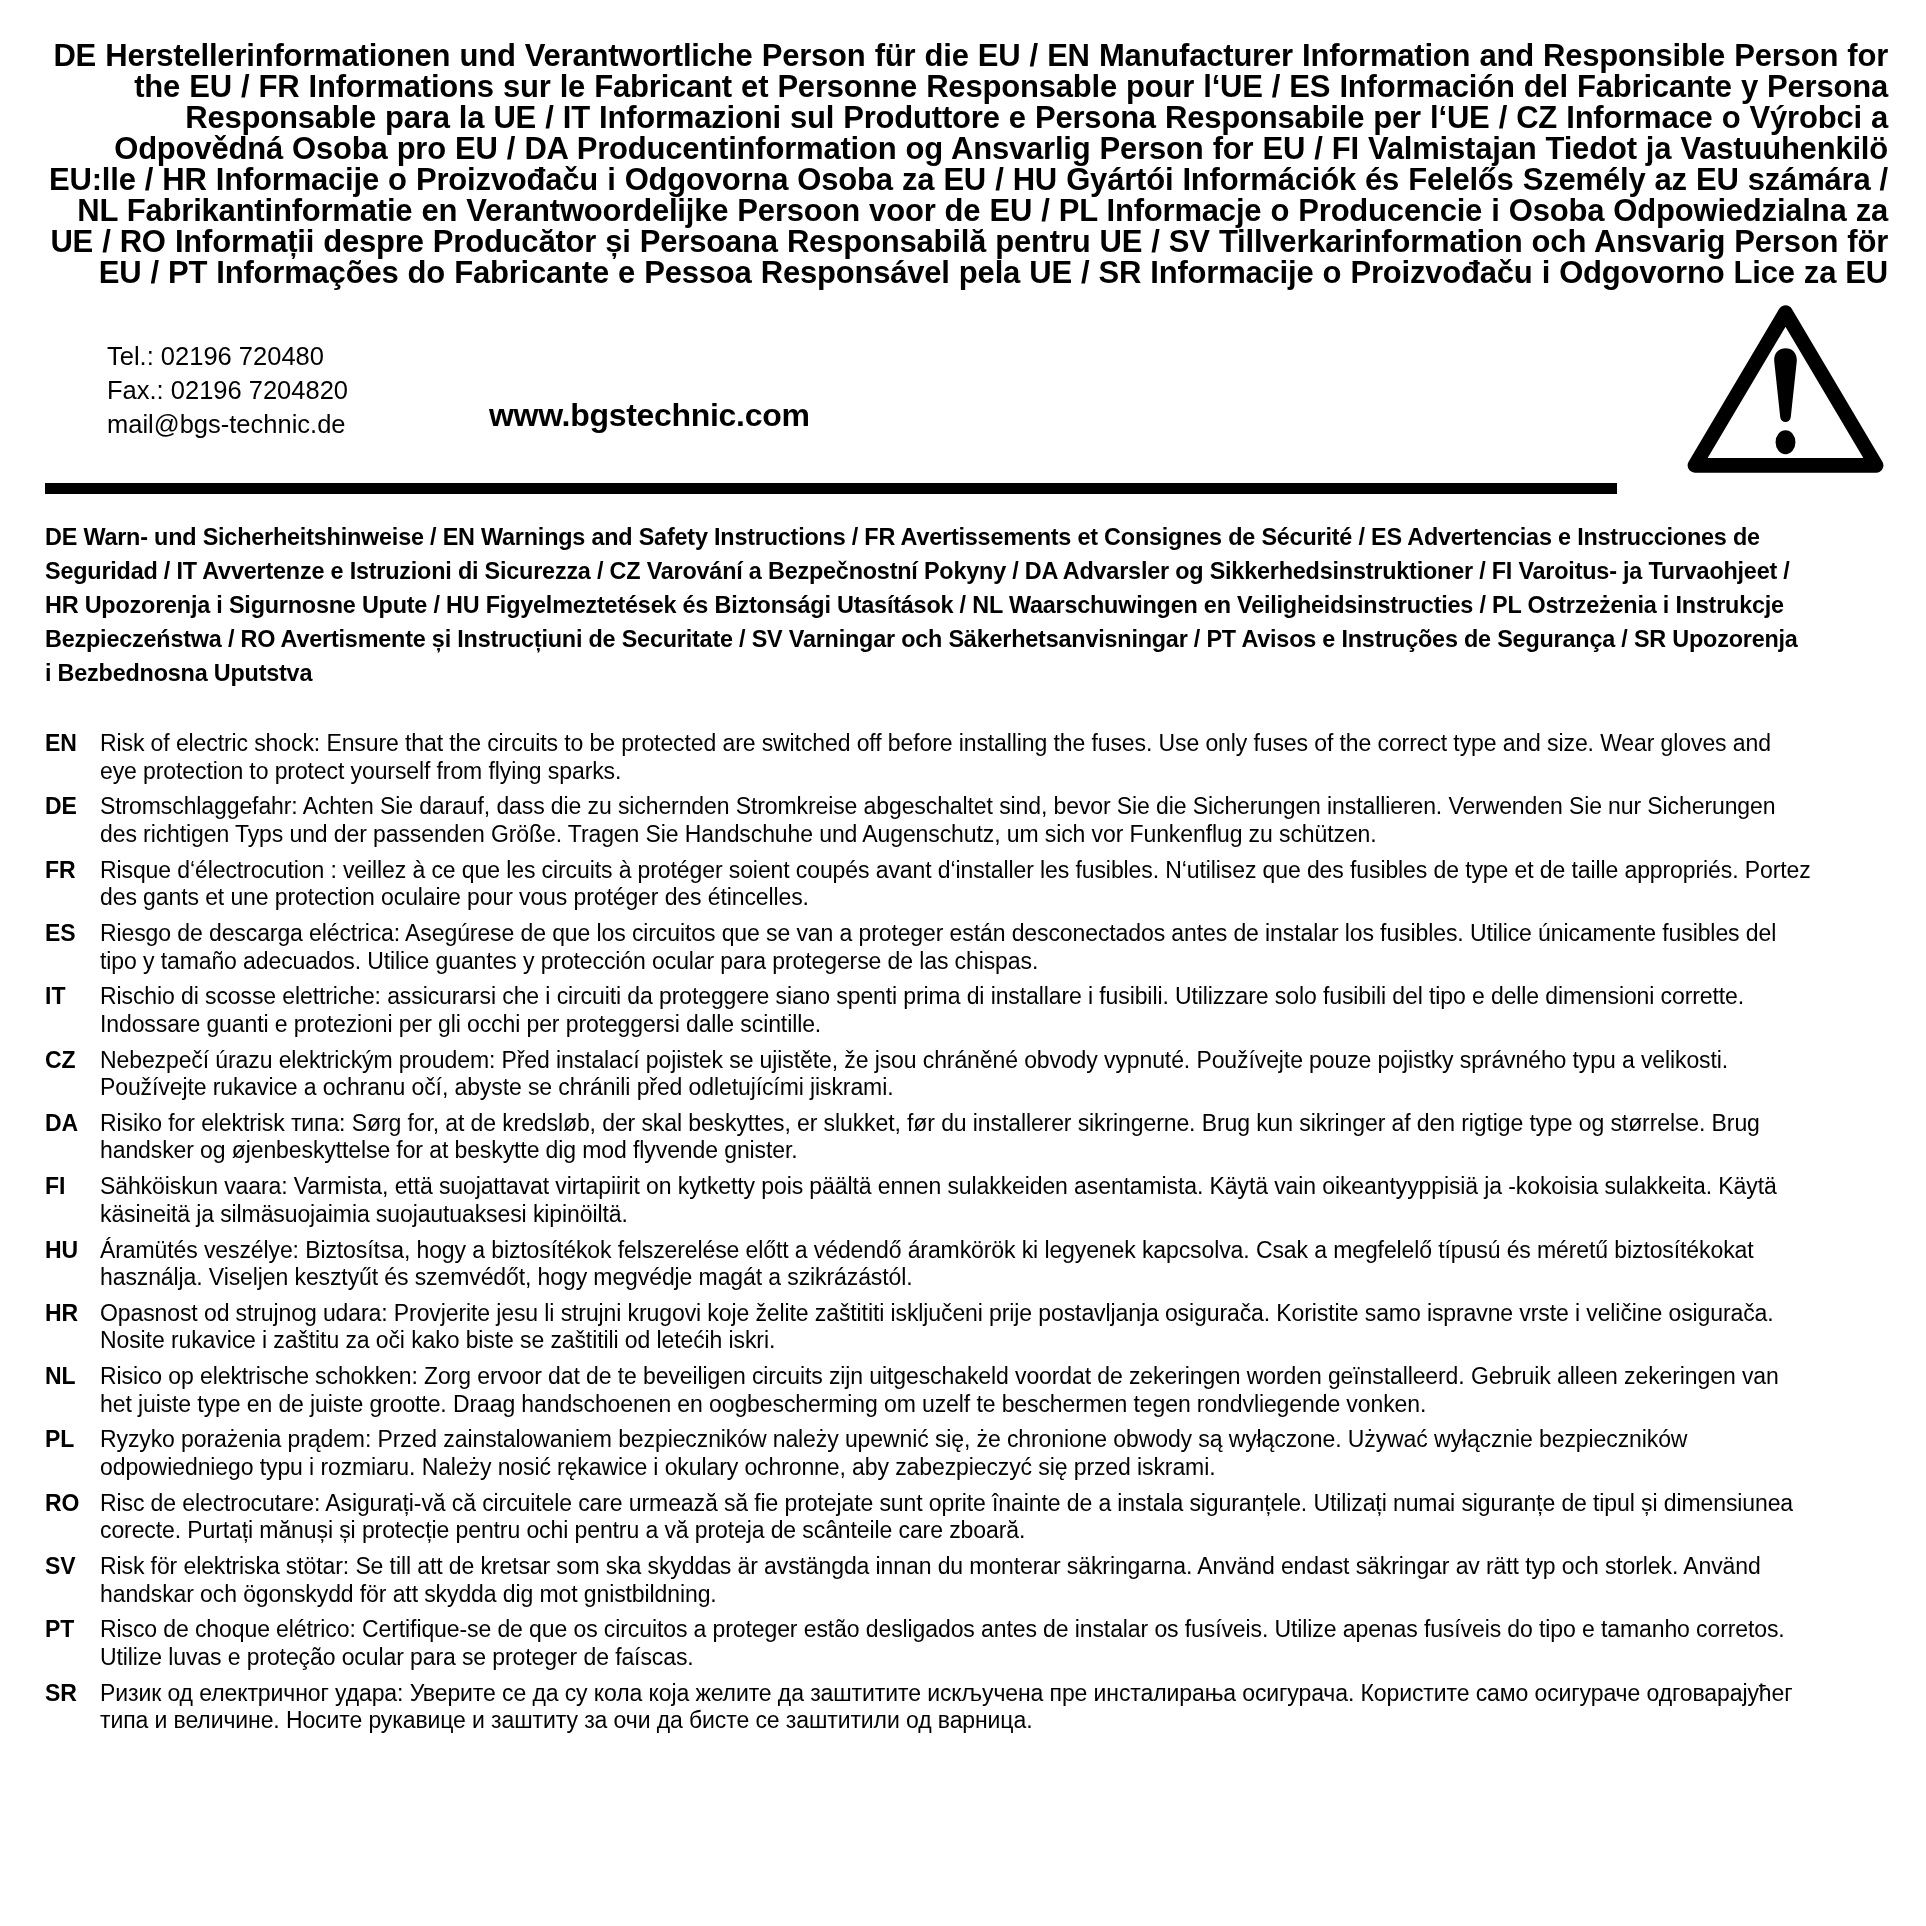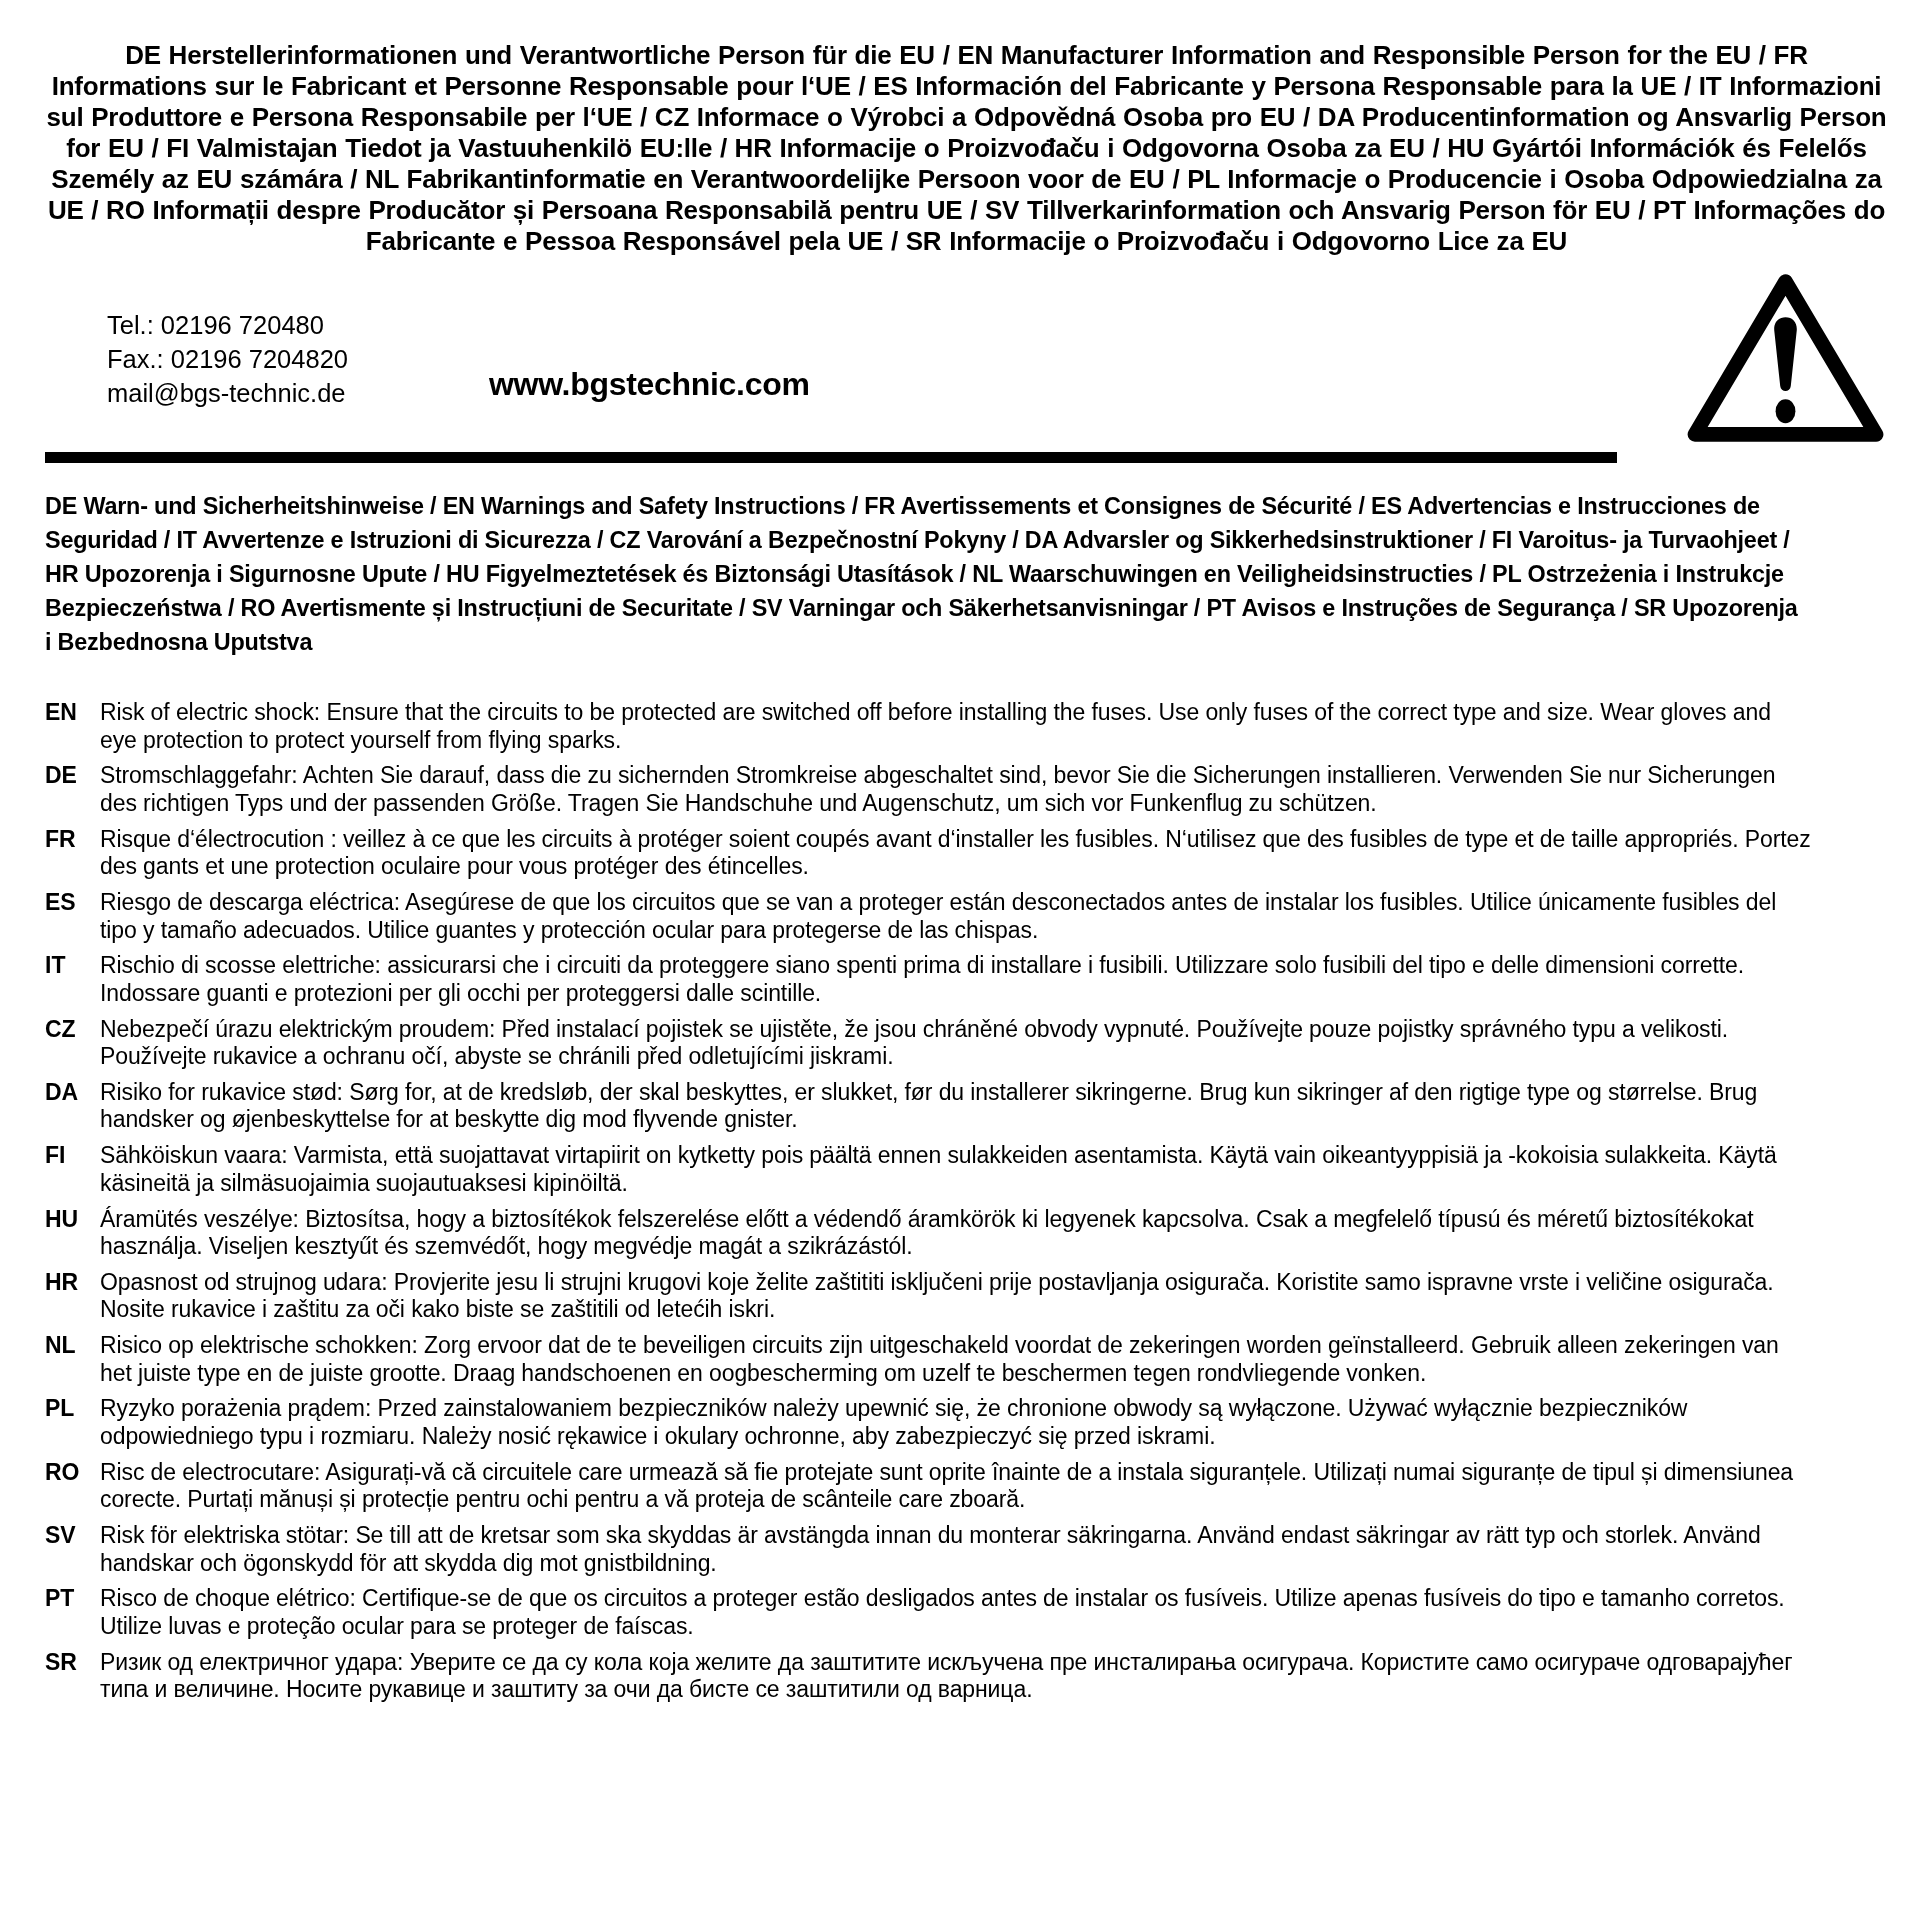--- a/index.html
+++ b/index.html
@@ -14,24 +14,24 @@
   }
   .page {
     width: 1926px;
     height: 1926px;
     padding: 40px 38px 0 45px;
     background: #ffffff;
   }
   
   .top-header {
     font-weight: bold;
-    font-size: 26px;
+    font-size: 31px;
     line-height: 31px;
     letter-spacing: -0.2px;
-    text-align: center;
+    text-align: right;
     word-spacing: 0.7px;
   }
   
   .brand-row {
     position: relative;
     margin-top: 20.6px;
     height: 165px;
     display: flex;
     align-items: flex-start;
   }
@@ -175,21 +175,21 @@
     <div class="warning-row">
       <div class="lang-code">IT</div>
       <div class="warning-text">Rischio di scosse elettriche: assicurarsi che i circuiti da proteggere siano spenti prima di installare i fusibili. Utilizzare solo fusibili del tipo e delle dimensioni corrette. Indossare guanti e protezioni per gli occhi per proteggersi dalle scintille.</div>
     </div>
     <div class="warning-row">
       <div class="lang-code">CZ</div>
       <div class="warning-text">Nebezpečí úrazu elektrickým proudem: Před instalací pojistek se ujistěte, že jsou chráněné obvody vypnuté. Používejte pouze pojistky správného typu a velikosti. Používejte rukavice a ochranu očí, abyste se chránili před odletujícími jiskrami.</div>
     </div>
     <div class="warning-row">
       <div class="lang-code">DA</div>
-      <div class="warning-text">Risiko for rukavice stød: Sørg for, at de kredsløb, der skal beskyttes, er slukket, før du installerer sikringerne. Brug kun sikringer af den rigtige type og størrelse. Brug handsker og øjenbeskyttelse for at beskytte dig mod flyvende gnister.</div>
+      <div class="warning-text">Risiko for elektrisk типа: Sørg for, at de kredsløb, der skal beskyttes, er slukket, før du installerer sikringerne. Brug kun sikringer af den rigtige type og størrelse. Brug handsker og øjenbeskyttelse for at beskytte dig mod flyvende gnister.</div>
     </div>
     <div class="warning-row">
       <div class="lang-code">FI</div>
       <div class="warning-text">Sähköiskun vaara: Varmista, että suojattavat virtapiirit on kytketty pois päältä ennen sulakkeiden asentamista. Käytä vain oikeantyyppisiä ja -kokoisia sulakkeita. Käytä käsineitä ja silmäsuojaimia suojautuaksesi kipinöiltä.</div>
     </div>
     <div class="warning-row">
       <div class="lang-code">HU</div>
       <div class="warning-text">Áramütés veszélye: Biztosítsa, hogy a biztosítékok felszerelése előtt a védendő áramkörök ki legyenek kapcsolva. Csak a megfelelő típusú és méretű biztosítékokat használja. Viseljen kesztyűt és szemvédőt, hogy megvédje magát a szikrázástól.</div>
     </div>
     <div class="warning-row">

